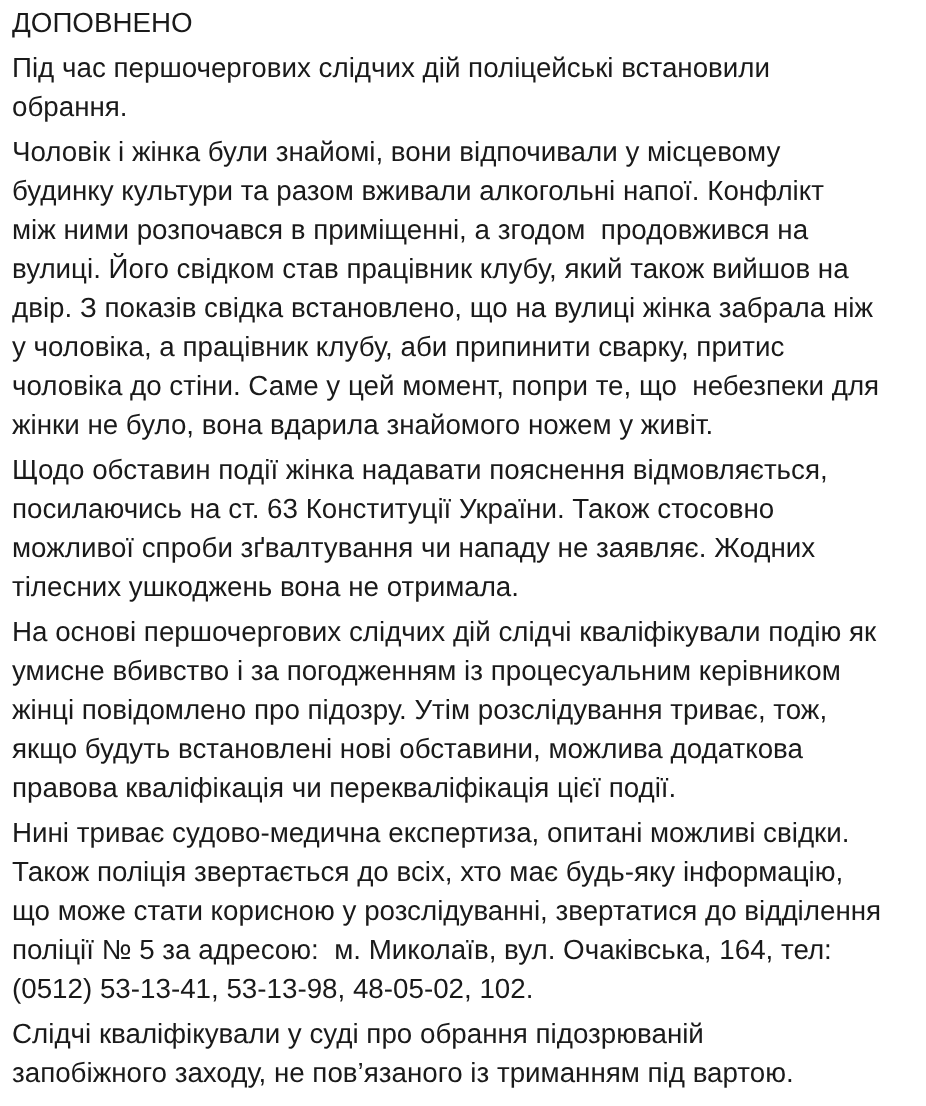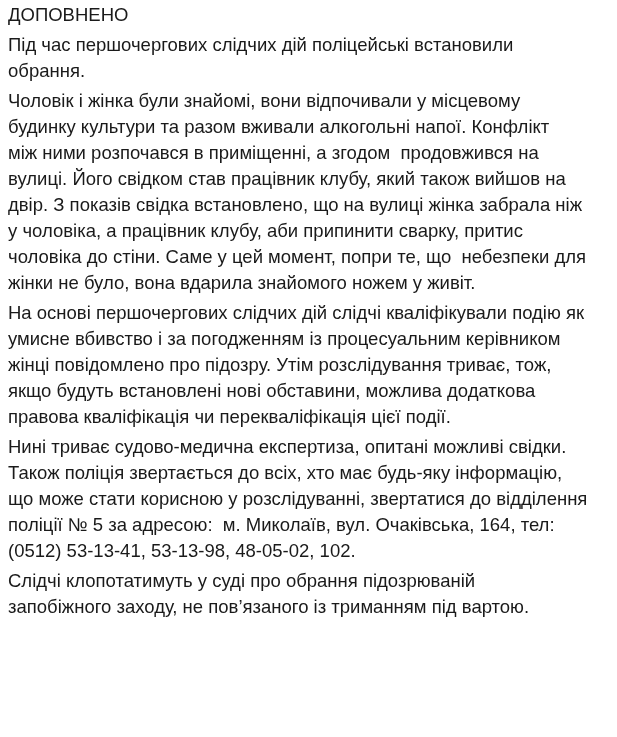--- a/index.html
+++ b/index.html
@@ -36,25 +36,29 @@
   <p>Під час першочергових слідчих дій поліцейські встановили
 обрання.</p>
   <p>Чоловік і жінка були знайомі, вони відпочивали у місцевому
 будинку культури та разом вживали алкогольні напої. Конфлікт
 між ними розпочався в приміщенні, а згодом  продовжився на
 вулиці. Його свідком став працівник клубу, який також вийшов на
 двір. З показів свідка встановлено, що на вулиці жінка забрала ніж
 у чоловіка, а працівник клубу, аби припинити сварку, притис
 чоловіка до стіни. Саме у цей момент, попри те, що  небезпеки для
 жінки не було, вона вдарила знайомого ножем у живіт.</p>
+  <p>Щодо обставин події жінка надавати пояснення відмовляється,
+посилаючись на ст. 63 Конституції України. Також стосовно
+можливої спроби зґвалтування чи нападу не заявляє. Жодних
+тілесних ушкоджень вона не отримала.</p>
   <p>На основі першочергових слідчих дій слідчі кваліфікували подію як
 умисне вбивство і за погодженням із процесуальним керівником
 жінці повідомлено про підозру. Утім розслідування триває, тож,
 якщо будуть встановлені нові обставини, можлива додаткова
 правова кваліфікація чи перекваліфікація цієї події.</p>
   <p>Нині триває судово-медична експертиза, опитані можливі свідки.
 Також поліція звертається до всіх, хто має будь-яку інформацію,
 що може стати корисною у розслідуванні, звертатися до відділення
 поліції № 5 за адресою:  м. Миколаїв, вул. Очаківська, 164, тел:
 (0512) 53-13-41, 53-13-98, 48-05-02, 102.</p>
-  <p>Слідчі клопотатимуть у суді про обрання підозрюваній
+  <p>Слідчі кваліфікували у суді про обрання підозрюваній
 запобіжного заходу, не пов’язаного із триманням під вартою.</p>
 </div>
 
 </body></html>

